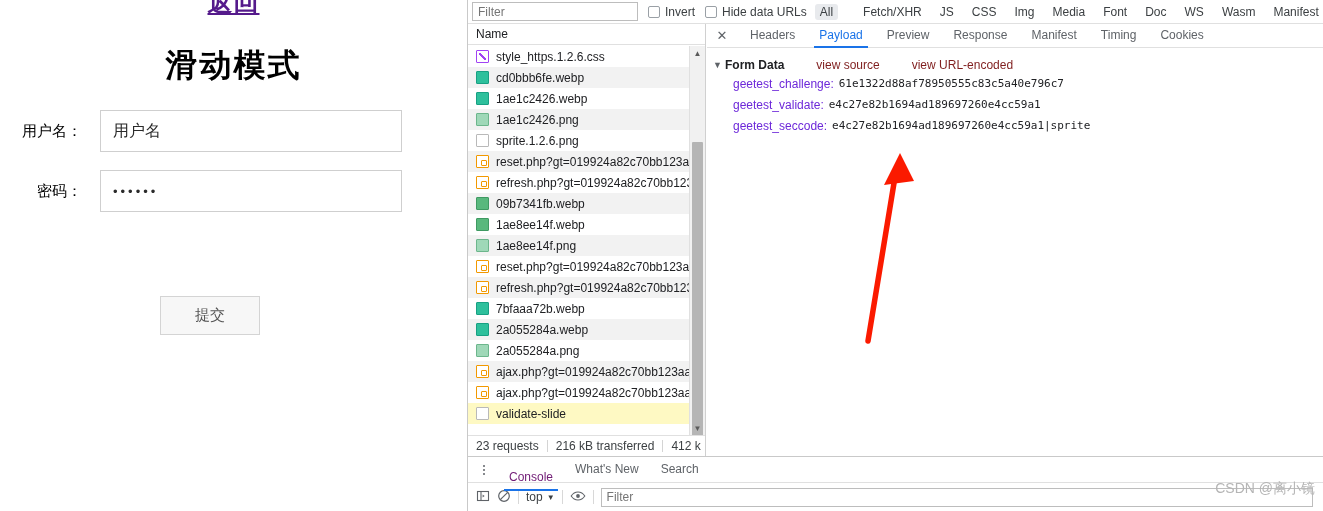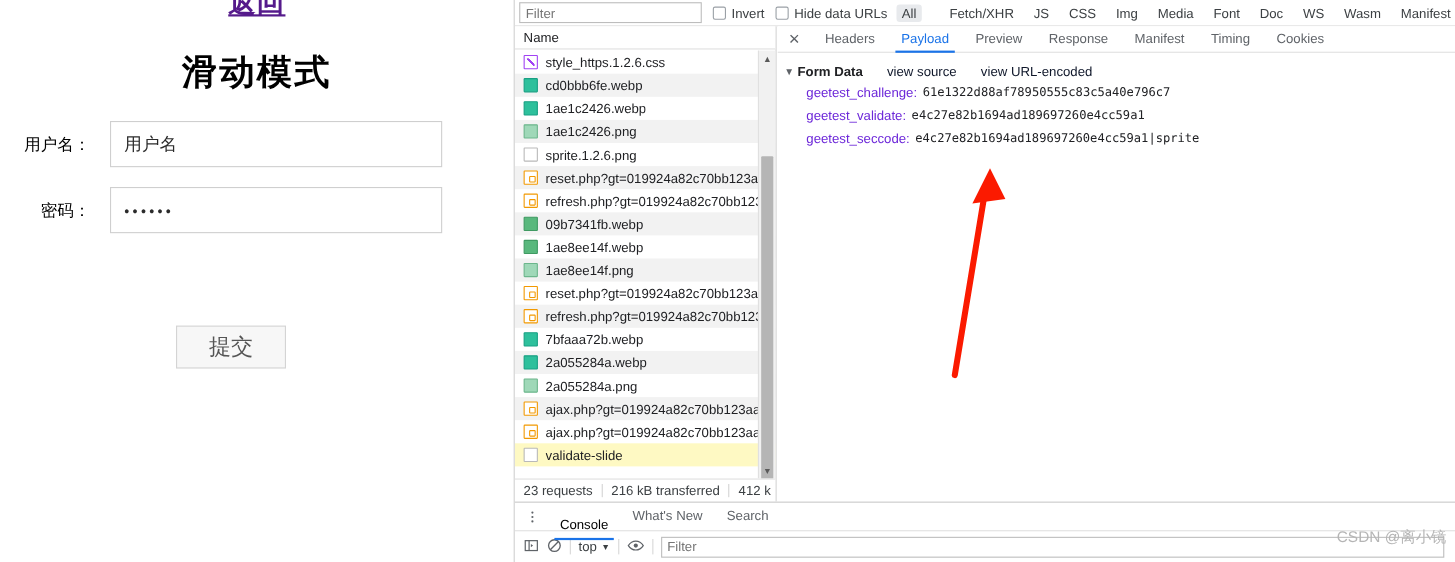--- a/index.html
+++ b/index.html
@@ -109,21 +109,21 @@
     right: 12px; top: 50%;
     transform: translateY(-50%);
     width: 20px; height: 20px;
   }
   .submit-btn {
     position: absolute;
     left: 160px; top: 296px;
     width: 100px; height: 39px;
     background: #f7f7f7;
     border: 1px solid #d4d4d4;
-    font-size: 20px;
+    font-size: 15px;
     color: #555;
     cursor: pointer;
     font-family: "Liberation Sans", sans-serif;
   }
 
   
   .devtools {
     position: absolute;
     left: 467px; top: 0;
     width: 856px; height: 511px;
@@ -339,22 +339,22 @@
     height: 17px;
     font-size: 12px;
   }
   .fd-caret {
     width: 12px;
     color: #5f6368;
     font-size: 9px;
   }
   .fd-title { font-weight: bold; color: #202124; }
   .fd-link {
-    margin-left: 22px;
-    color: #0f172a;
+    margin-left: 32px;
+    color: #7f1d1d;
     cursor: pointer;
   }
   .fd-row {
     display: flex;
     padding-left: 26px;
     height: 21px;
     align-items: center;
     font-size: 12px;
   }
   .fd-key {
@@ -395,21 +395,21 @@
   .kebab i { width: 2px; height: 2px; background: #5f6368; border-radius: 50%; display: block; }
   .dr-tab {
     padding: 0 11px;
     height: 26px;
     line-height: 25px;
     font-size: 12px;
     color: #5f6368;
     position: relative;
     cursor: pointer;
   }
-  .dr-tab.active { color: #000000; margin-top: 16px; }
+  .dr-tab.active { color: #701a75; margin-top: 16px; }
   .dr-tab.active::after {
     content: "";
     position: absolute; left: 6px; right: 6px; bottom: 0;
     height: 2px; background: #1a73e8;
   }
   .console-bar {
     height: 28px;
     display: flex;
     align-items: center;
     padding-left: 8px;

